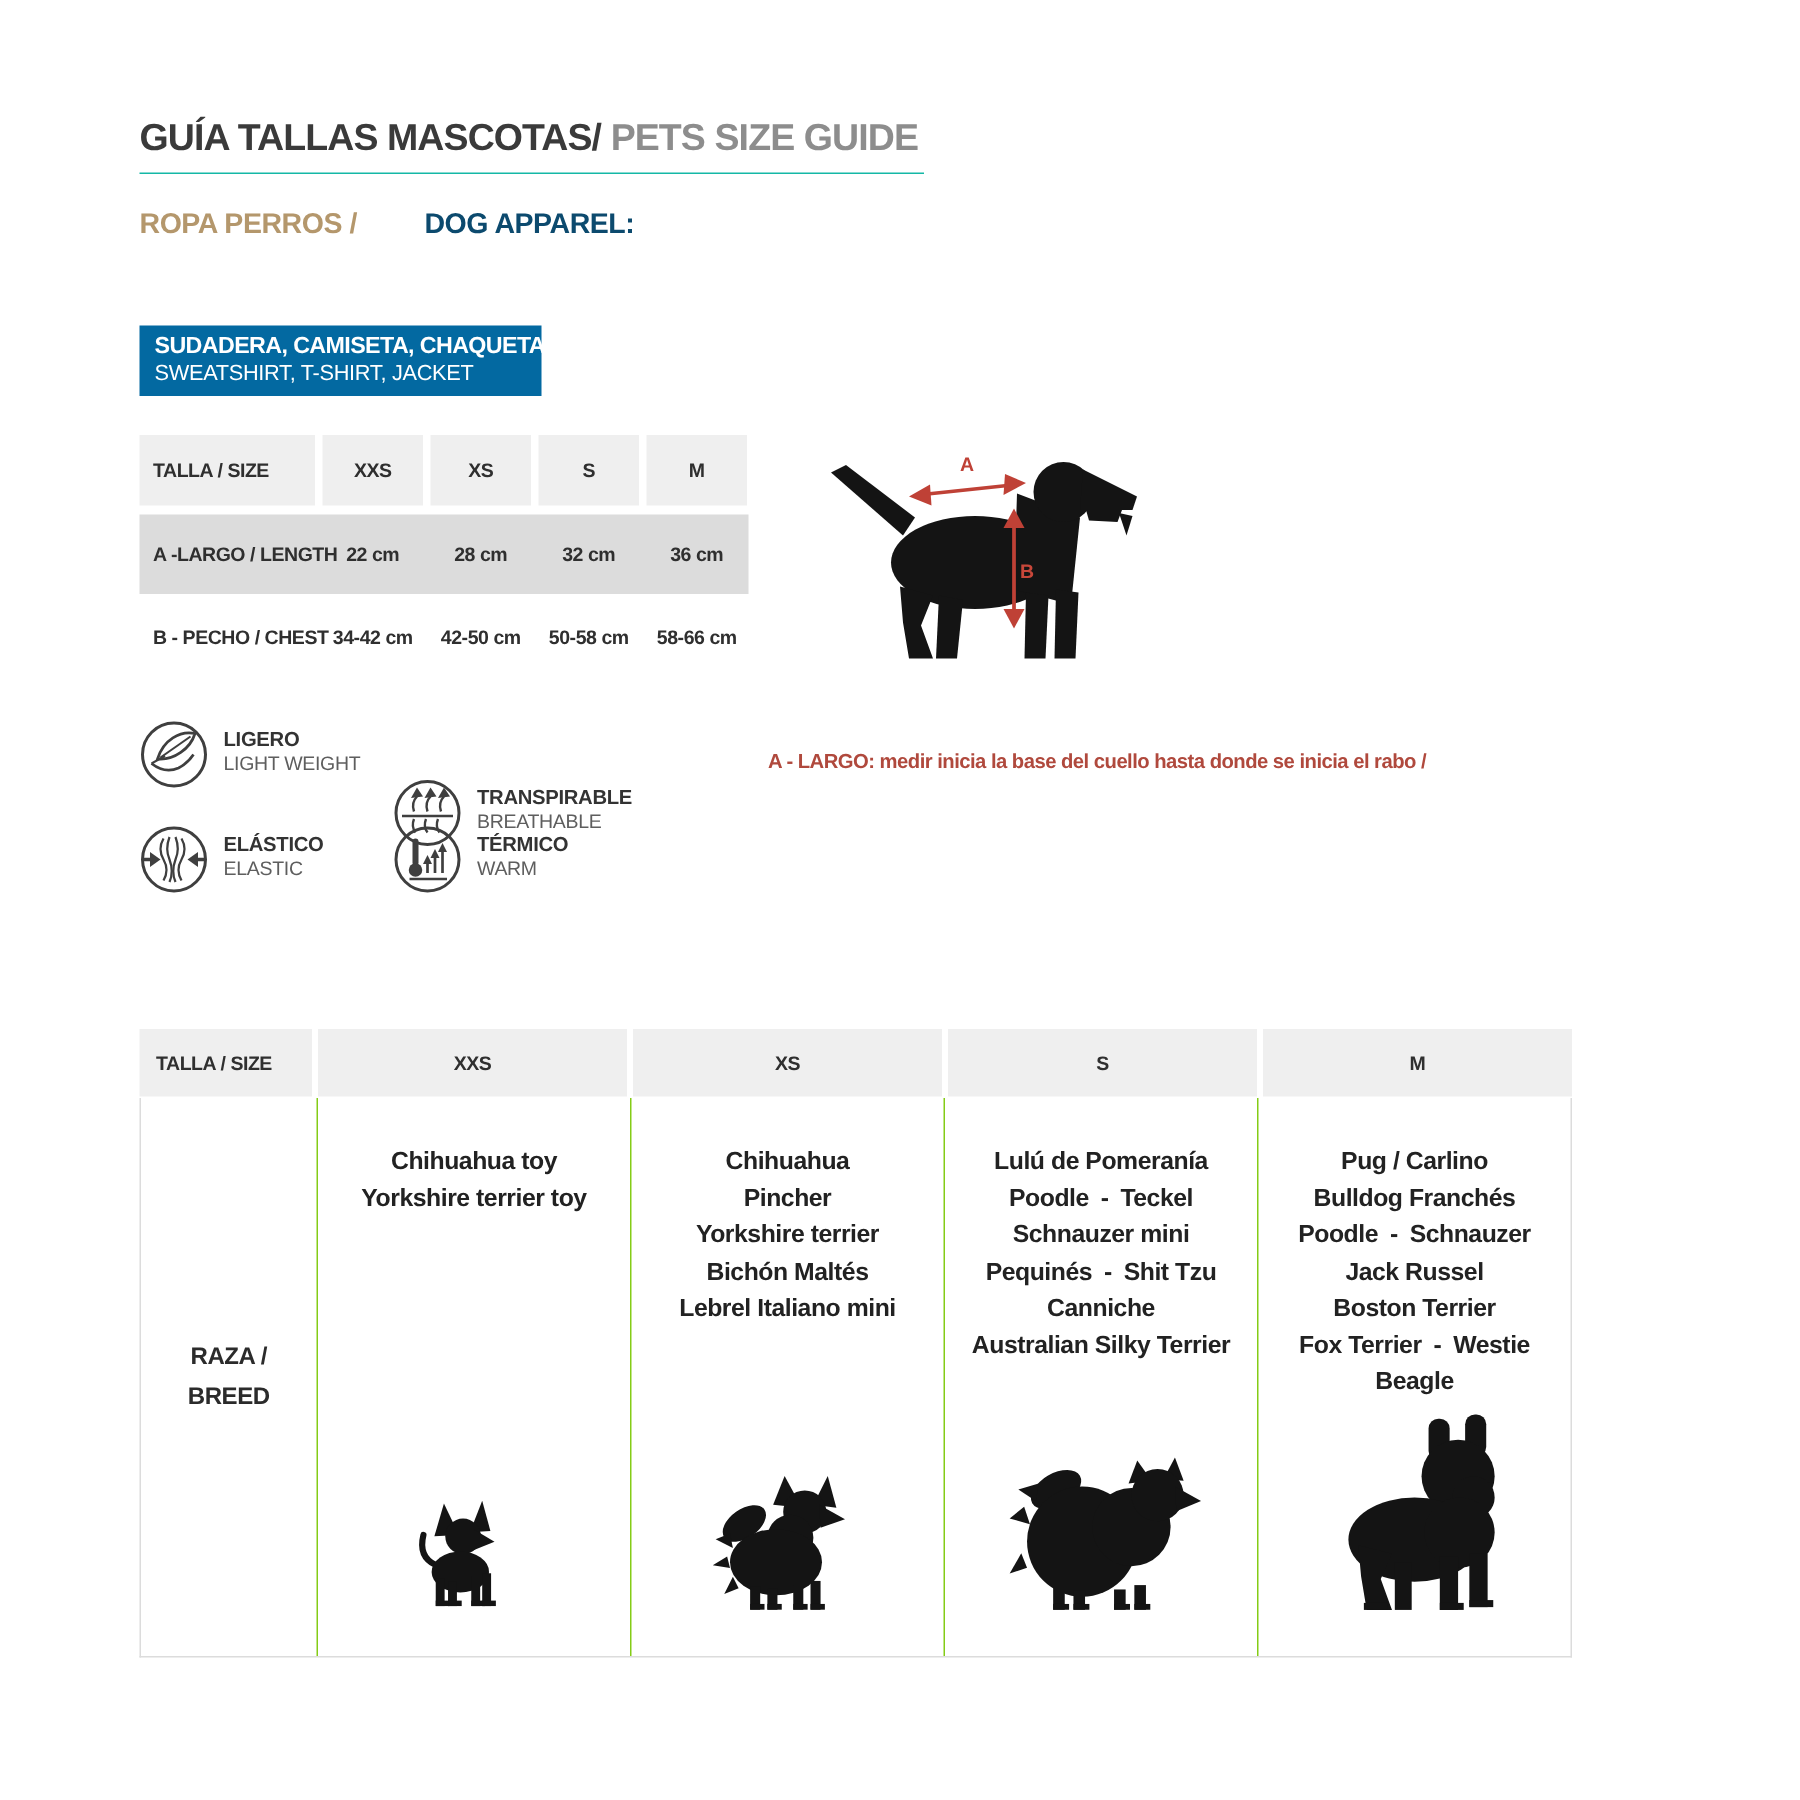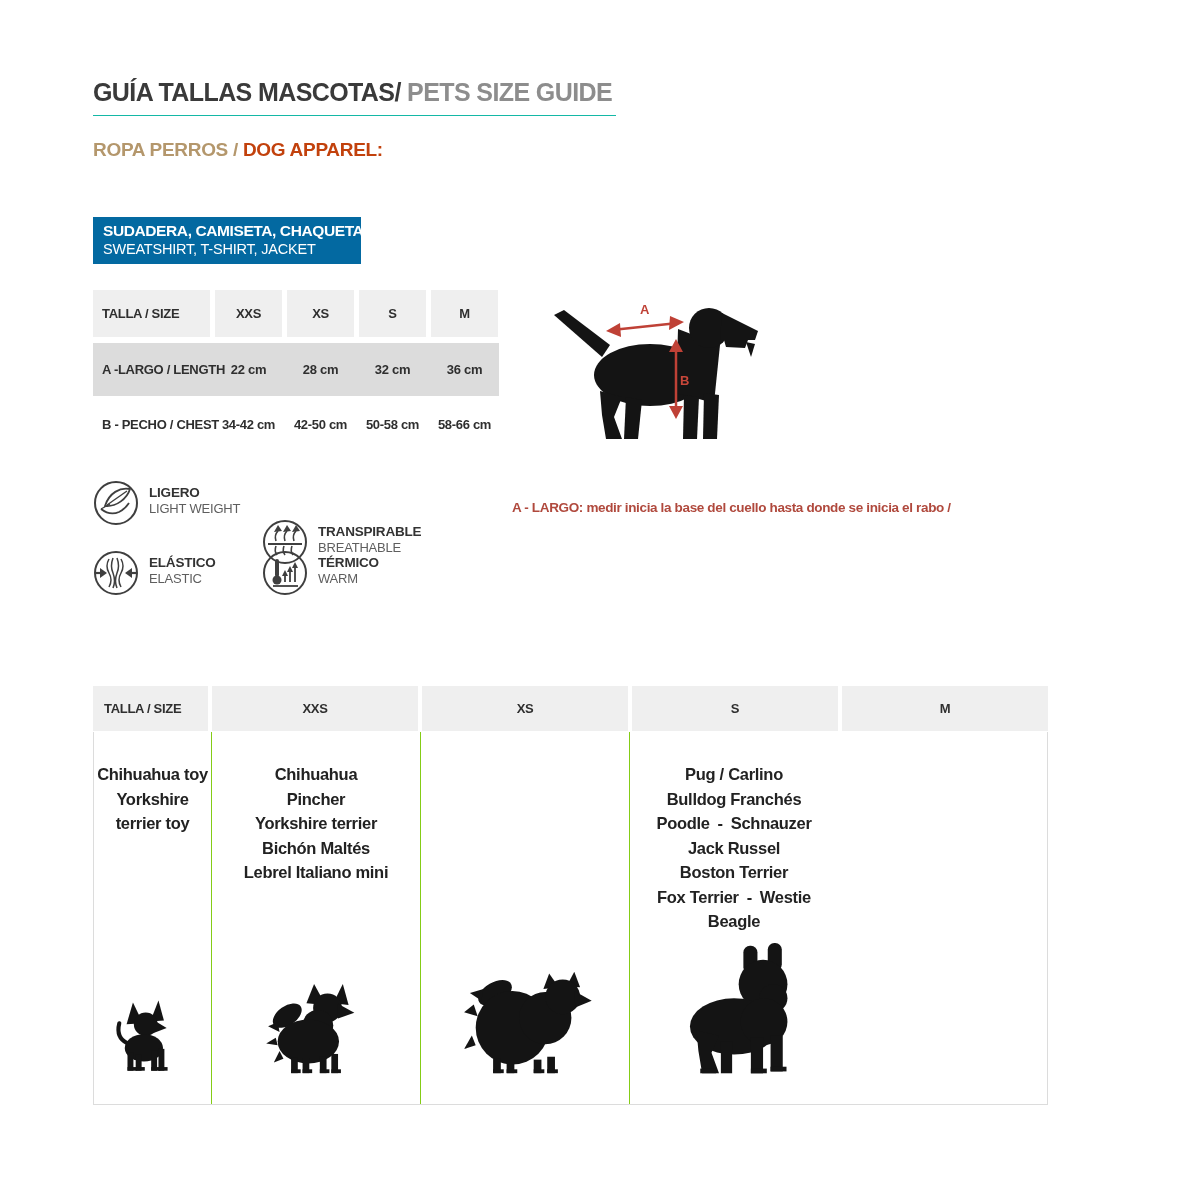--- a/index.html
+++ b/index.html
@@ -11,21 +11,21 @@
   .abs { position:absolute; }
 
   
   .title-wrap { left:93px; top:78px; border-bottom:1px solid #14b8a6; padding:0 4px 8px 0; }
   .title-es { font-size:25px; font-weight:bold; color:#3a3a3a; letter-spacing:-0.6px; }
   .title-en { font-size:25px; font-weight:bold; color:#8d8d8d; letter-spacing:-0.6px; }
 
   
   .subtitle { left:93px; top:139px; font-weight:bold; font-size:19px; letter-spacing:-0.3px; }
   .sub-es { color:#b4976c; }
-  .sub-en { color:#c2410c; }
+  .sub-en { color:#0c4a6e;margin-left:40px; }
 
   
   .banner { left:93px; top:217px; width:268px; height:47px; background:#0369a1; color:#fff; padding:5px 8px 0 10px; }
   .banner-l1 { font-size:15.5px; font-weight:bold; letter-spacing:-0.4px; white-space:nowrap; }
   .banner-l2 { font-size:14.5px; letter-spacing:-0.2px; margin-top:1px; }
 
   
   .sizetable { left:93px; top:290px; width:406px; }
   .st-row { display:grid; grid-template-columns:117px 67px 67px 67px 67px; column-gap:5px; }
   .st-cell { display:flex; align-items:center; justify-content:center;
@@ -220,20 +220,24 @@
 
   <div class="abs breedhead">
     <div class="bh-cell bh-label">TALLA /  SIZE</div>
     <div class="bh-cell">XXS</div>
     <div class="bh-cell">XS</div>
     <div class="bh-cell">S</div>
     <div class="bh-cell">M</div>
   </div>
 
   <div class="abs breedbody">
+    <div class="bb-cell bb-label">
+      <div class="raza">RAZA /
+BREED</div>
+    </div>
 
     <div class="bb-cell">
       <div class="breeds">Chihuahua toy
 Yorkshire terrier toy</div>
       <div class="dogwrap">
         <svg width="82" height="82" viewBox="0 0 90 90" fill="#141414">
           <path d="M17,52 Q4,46 8,30" stroke="#141414" stroke-width="4.5" fill="none" stroke-linecap="round"></path>
           <polygon points="23,7 34,30 16,31"></polygon>
           <polygon points="51,5 42,28 57,27"></polygon>
           <circle cx="37" cy="31" r="13"></circle>
@@ -275,20 +279,26 @@
           <rect x="76" y="75" width="7" height="20"></rect>
           <rect x="34" y="91" width="10" height="4"></rect>
           <rect x="46" y="91" width="10" height="4"></rect>
           <rect x="64" y="91" width="10" height="4"></rect>
           <rect x="76" y="91" width="10" height="4"></rect>
         </svg>
       </div>
     </div>
 
     <div class="bb-cell">
+      <div class="breeds">Lulú de Pomeranía
+Poodle - Teckel
+Schnauzer mini
+Pequinés - Shit Tzu
+Canniche
+Australian Silky Terrier</div>
       <div class="dogwrap">
         <svg width="145" height="116" viewBox="0 0 150 120" fill="#141414">
           <ellipse cx="44" cy="32" rx="19" ry="11" transform="rotate(-30 44 32)"></ellipse>
           <circle cx="62" cy="68" r="38"></circle>
           <polygon points="30,40 18,32 32,28"></polygon>
           <polygon points="26,56 12,52 22,44"></polygon>
           <polygon points="24,86 12,90 20,76"></polygon>
           <circle cx="96" cy="58" r="27"></circle>
           <polygon points="100,12 110,26 94,28"></polygon>
           <polygon points="126,10 118,25 132,26"></polygon>

